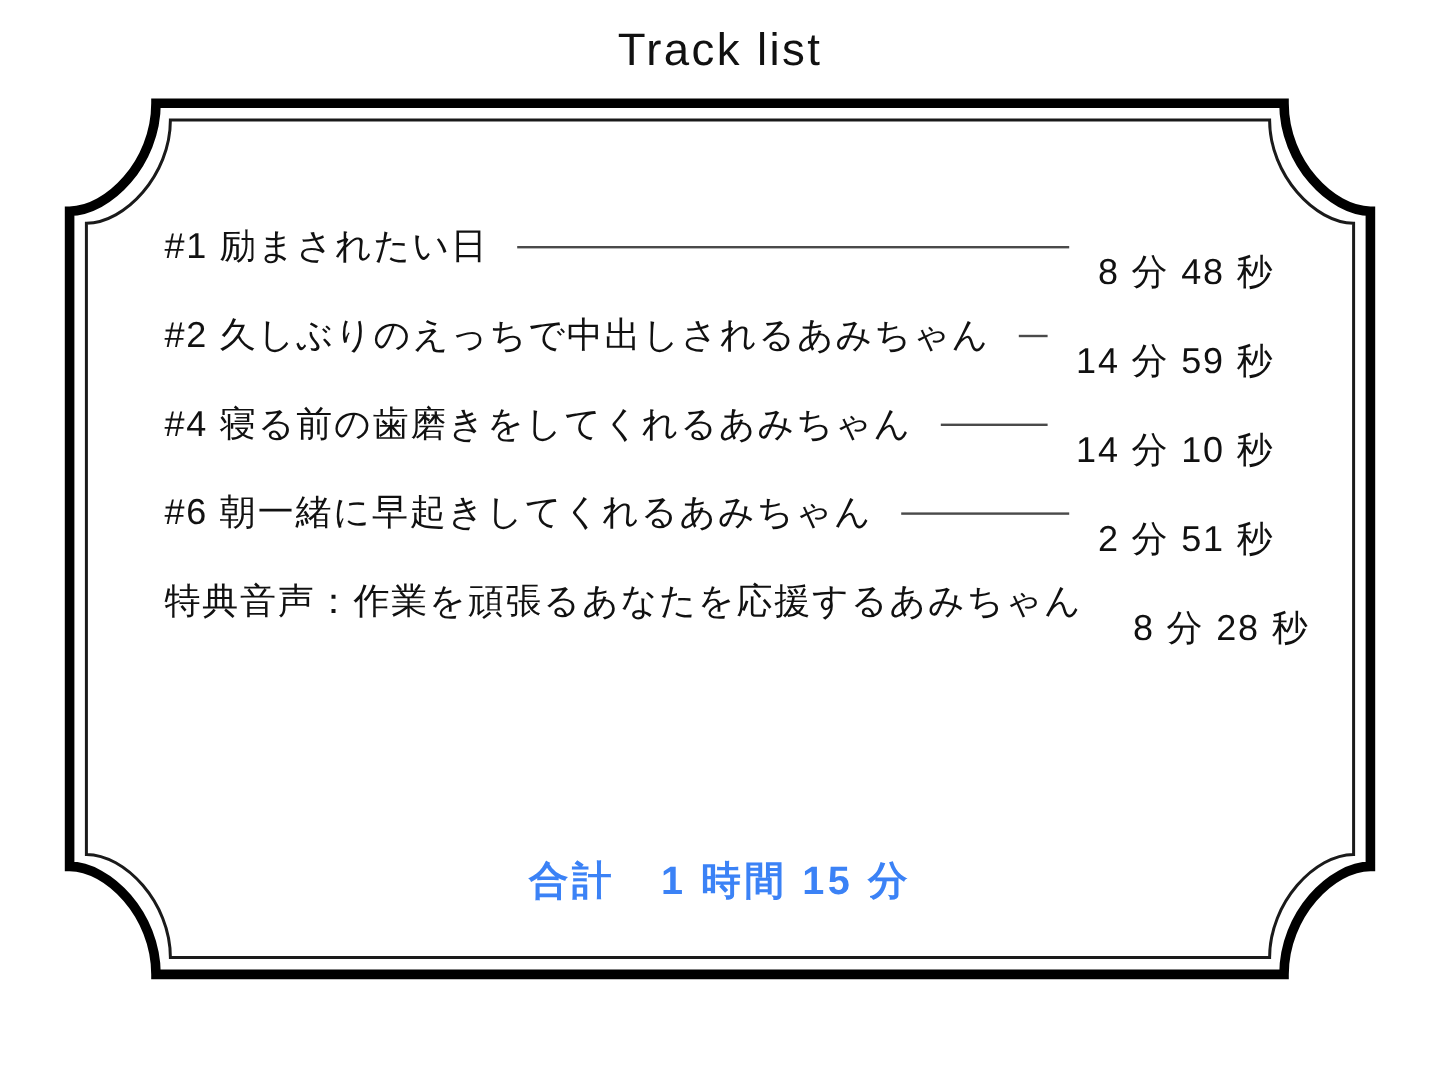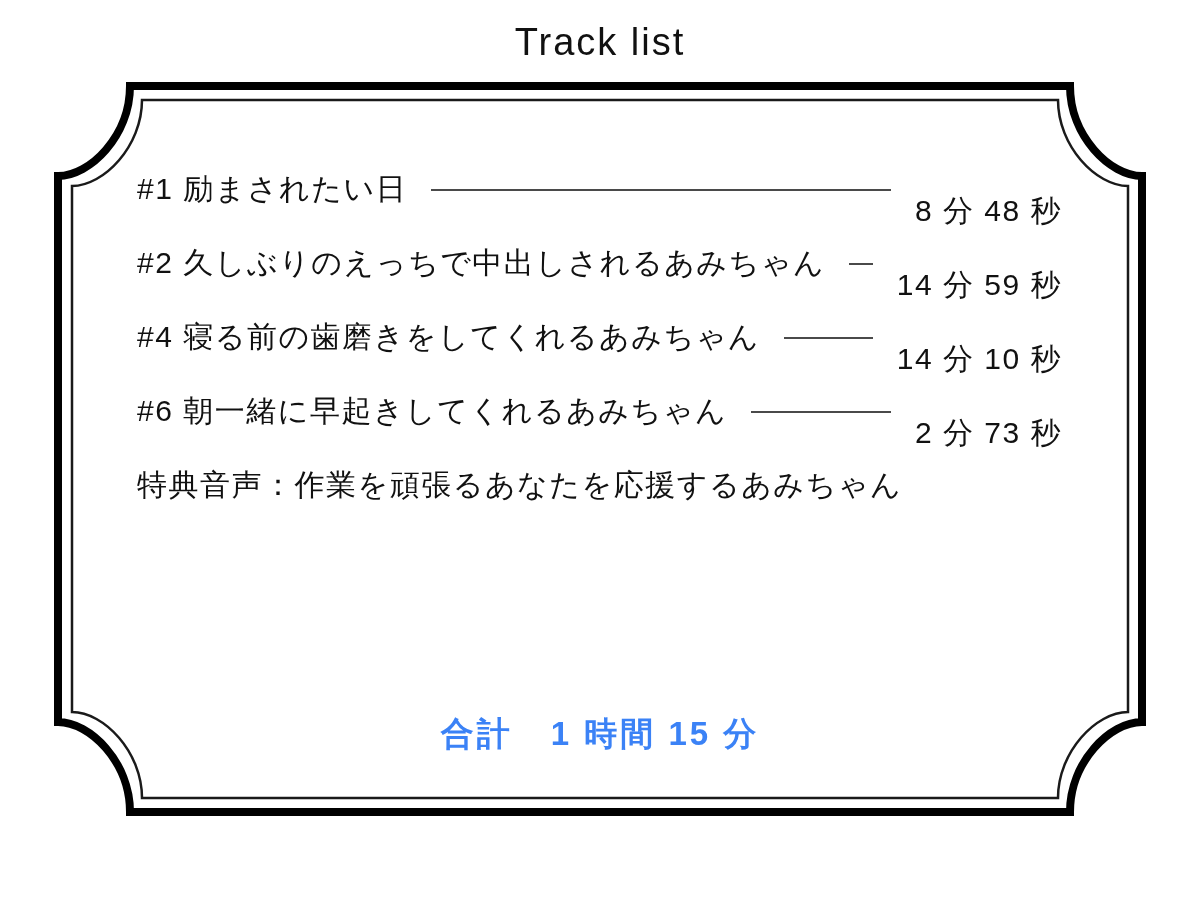--- a/index.html
+++ b/index.html
@@ -44,21 +44,21 @@
     top: 0;
     width: 1100px;
     height: 742px;
     display: block;
   }
 
   
   .track-list {
     position: absolute;
     left: 137px;
-    top: 152px;
+    top: 168px;
     width: 925px;
   }
   .track-row {
     display: flex;
     align-items: center;
     height: 74px;
     font-size: 30px;
     font-weight: 400;
     letter-spacing: 1.5px;
     color: #111111;
@@ -154,26 +154,27 @@
   <div class="track-row">
     <span class="track-title">#4 寝る前の歯磨きをしてくれるあみちゃん</span>
     <span class="track-leader has-line"></span>
     <span class="track-duration">14 分 10 秒</span>
   </div>
 
 
   <div class="track-row">
     <span class="track-title">#6 朝一緒に早起きしてくれるあみちゃん</span>
     <span class="track-leader has-line"></span>
-    <span class="track-duration">2 分 73 秒</span>
+    <span class="track-duration">2 分 51 秒</span>
   </div>
 
   <div class="track-row">
     <span class="track-title">特典音声：作業を頑張るあなたを応援するあみちゃん</span>
     <span class="track-leader"></span>
+    <span class="track-duration">8 分 28 秒</span>
   </div>
 
 </div>
 
 <div class="total-row">
   <span class="total-label">合計</span>
   <span class="total-value">1 時間 15 分</span>
 </div>
 
 </body></html>

